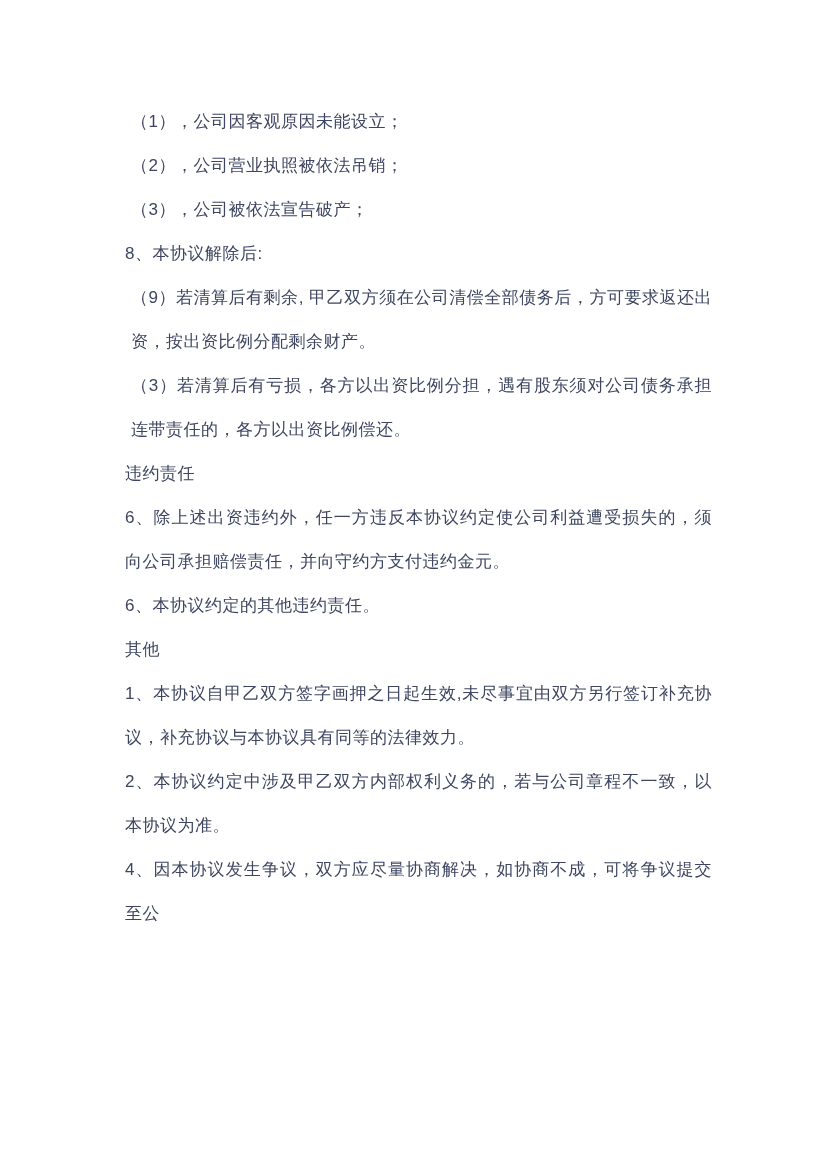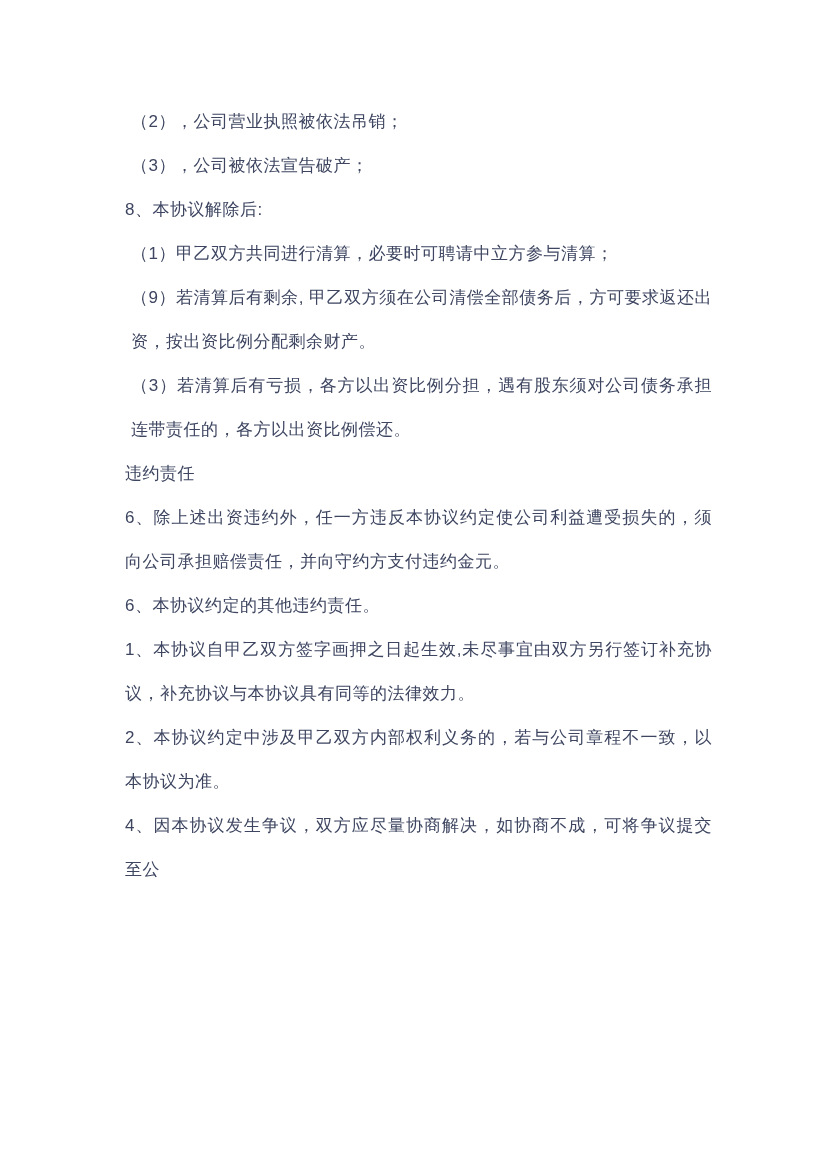--- a/index.html
+++ b/index.html
@@ -59,26 +59,27 @@
   }
 </style>
 </head>
 <body>
 
 <div class="watermark center">觅知网</div>
 <div class="watermark corner">觅知网</div>
 
 <div class="page">
   <div class="doc">
+    <p class="sub-item">（1），公司因客观原因未能设立；</p>
     <p class="sub-item">（2），公司营业执照被依法吊销；</p>
     <p class="sub-item">（3），公司被依法宣告破产；</p>
     <p>8、本协议解除后:</p>
-    <p class="sub-item">（1）甲乙双方共同进行清算，必要时可聘请中立方参与清算；</p>
     <p class="sub-item">（9）若清算后有剩余, 甲乙双方须在公司清偿全部债务后，方可要求返还出资，按出资比例分配剩余财产。</p>
     <p class="sub-item">（3）若清算后有亏损，各方以出资比例分担，遇有股东须对公司债务承担连带责任的，各方以出资比例偿还。</p>
     <p>违约责任</p>
     <p>6、除上述出资违约外，任一方违反本协议约定使公司利益遭受损失的，须向公司承担赔偿责任，并向守约方支付违约金元。</p>
     <p>6、本协议约定的其他违约责任。</p>
+    <p>其他</p>
     <p>1、本协议自甲乙双方签字画押之日起生效,未尽事宜由双方另行签订补充协议，补充协议与本协议具有同等的法律效力。</p>
     <p>2、本协议约定中涉及甲乙双方内部权利义务的，若与公司章程不一致，以本协议为准。</p>
     <p>4、因本协议发生争议，双方应尽量协商解决，如协商不成，可将争议提交至公</p>
   </div>
 </div>
 
 </body></html>

